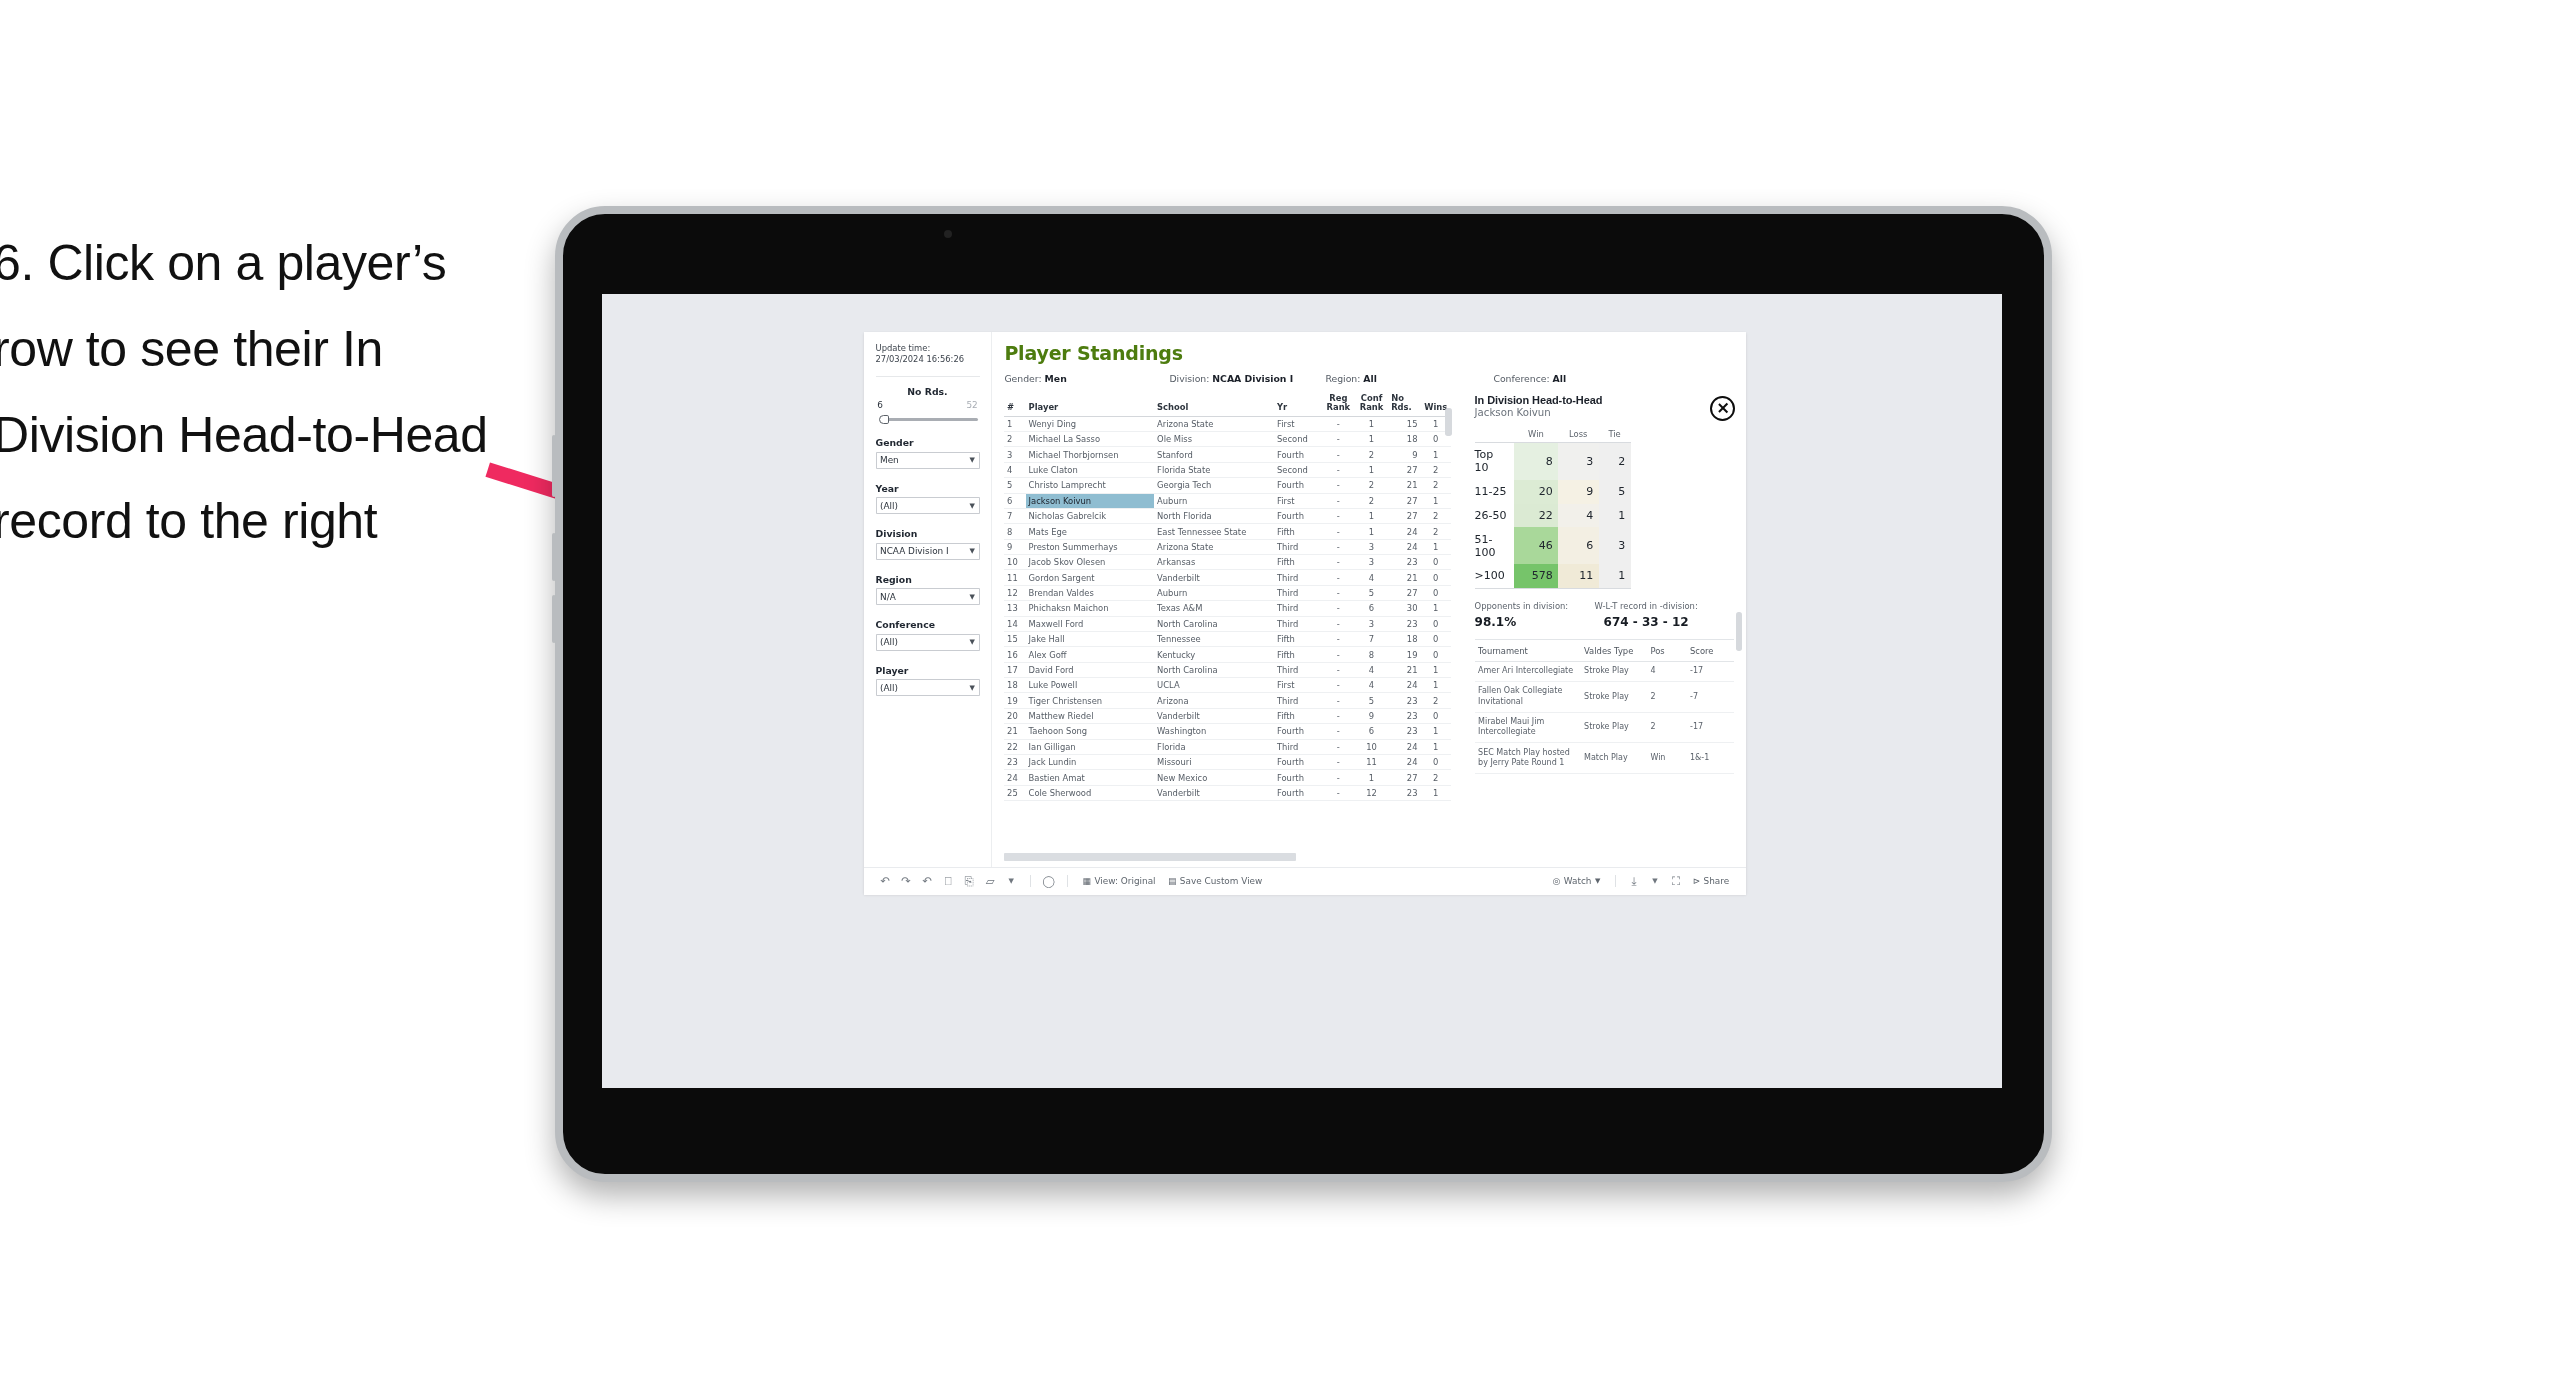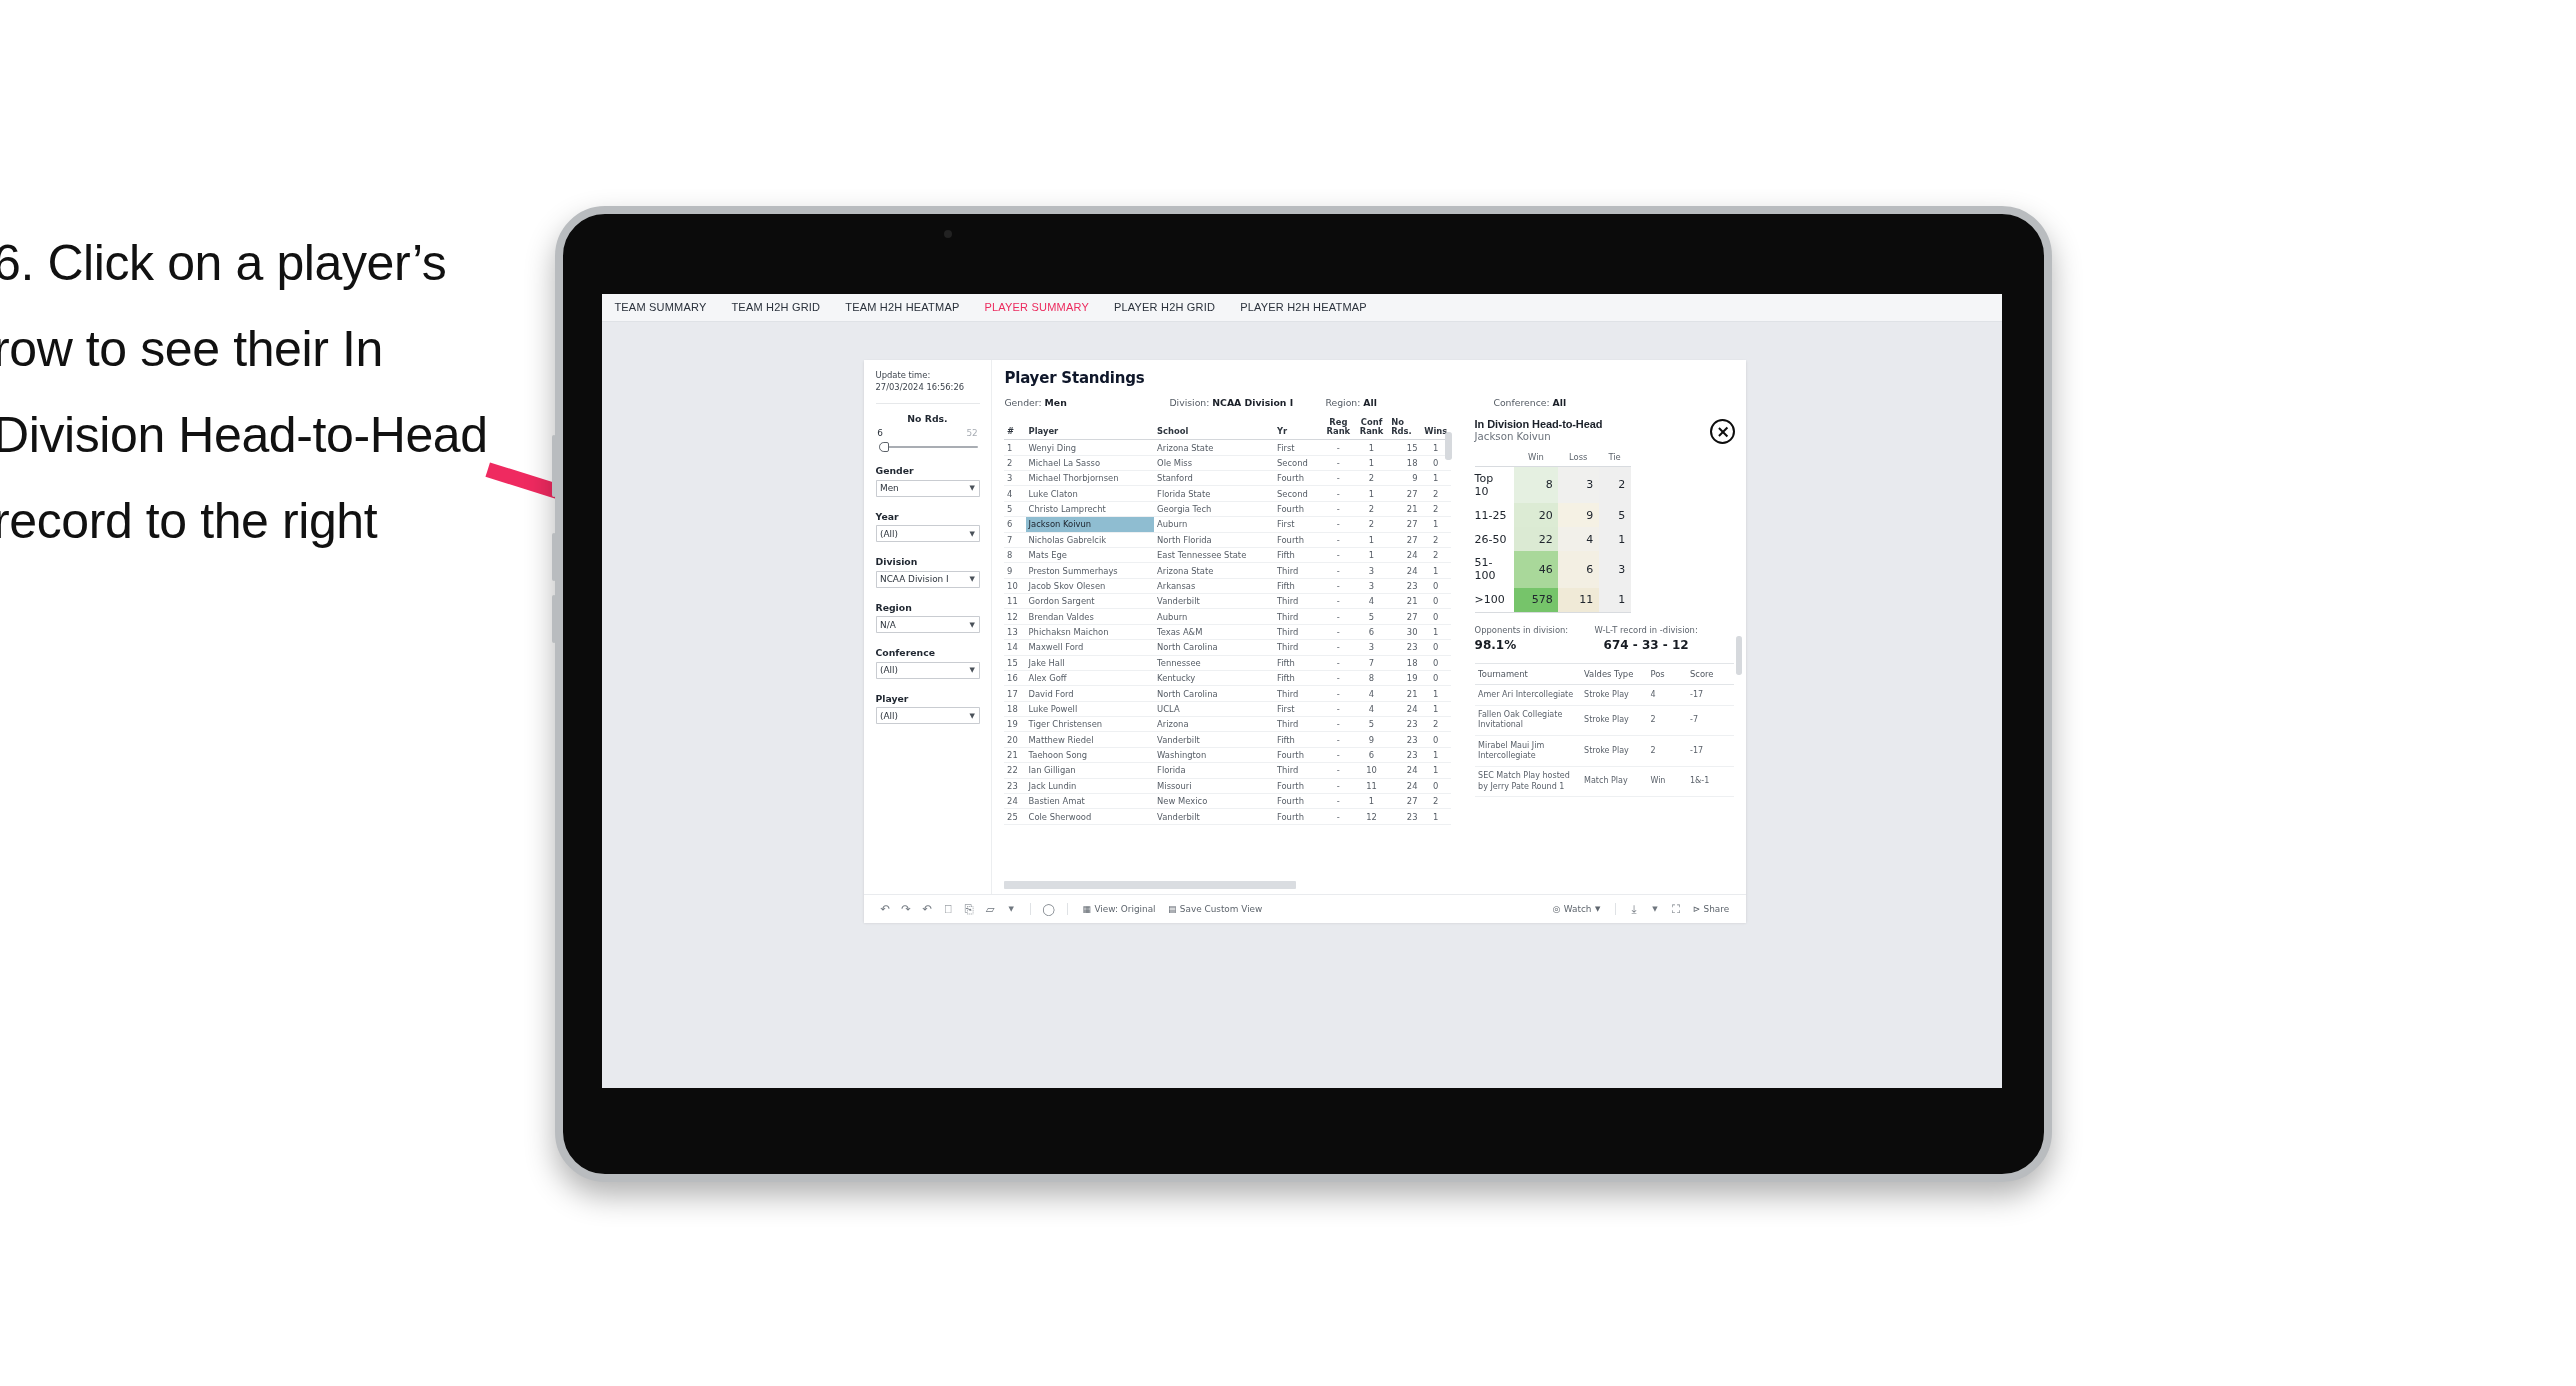--- a/index.html
+++ b/index.html
@@ -87,21 +87,21 @@
              font-family:"DejaVu Sans", sans-serif;margin:2.7px 1.8px 4.4px 1.8px;}
   .rangehead .hi{color:#a7acb3;}
   .slider{position:relative;height:8.9px;margin:0 1.8px;}
   .slider .track{position:absolute;left:7px;right:0;top:3.5px;height:2.7px;background:#a9adb3;border-radius:1.8px;}
   .slider .knob{position:absolute;left:1.8px;top:0;width:9.7px;height:9.7px;background:#fff;
                 border:1.2px solid #5b6168;border-radius:50% 20% 20% 50%;box-sizing:border-box;}
 
   
   .main{flex:1;display:flex;flex-direction:column;min-width:0;}
   .mainhead{padding:9.7px 12.4px 0 12.4px;}
-  .mtitle{font-size:15px;font-weight:bold;color:#0f172a;
+  .mtitle{font-size:19px;font-weight:bold;color:#4d7c0f;
           font-family:"DejaVu Sans", sans-serif;letter-spacing:-0.2px;}
   .mfilters{display:flex;margin-top:9.7px;font-size:9.3px;color:#545b64;
             font-family:"DejaVu Sans", sans-serif;}
   .mfilters .mf{white-space:nowrap;}
   .mfilters .mf b{color:#1b2029;font-weight:bold;}
   .mf1{width:165px;} .mf2{width:156px;} .mf3{width:168px;}
 
   .panes{flex:1;display:flex;min-height:0;margin-top:9.7px;}
 
   
@@ -183,28 +183,20 @@
 
 <div id="device">
   <div class="sidebtn" style="top:319px;height:48px;"></div>
   <div class="sidebtn" style="top:381px;height:48px;"></div>
   <div class="camdot" style="left:381px;top:16px;"></div>
 </div>
 
 <div id="screen">
 
 
-  <div class="subnav">
-    <div class="subtab">TEAM SUMMARY</div>
-    <div class="subtab">TEAM H2H GRID</div>
-    <div class="subtab">TEAM H2H HEATMAP</div>
-    <div class="subtab active">PLAYER SUMMARY</div>
-    <div class="subtab">PLAYER H2H GRID</div>
-    <div class="subtab">PLAYER H2H HEATMAP</div>
-  </div>
 
   <div class="canvas">
     <div class="viz">
 
       <div class="viz-body">
 
         <div class="filters">
           <div class="upd">
             <div>Update time:</div>
             <div>27/03/2024 16:56:26</div>

